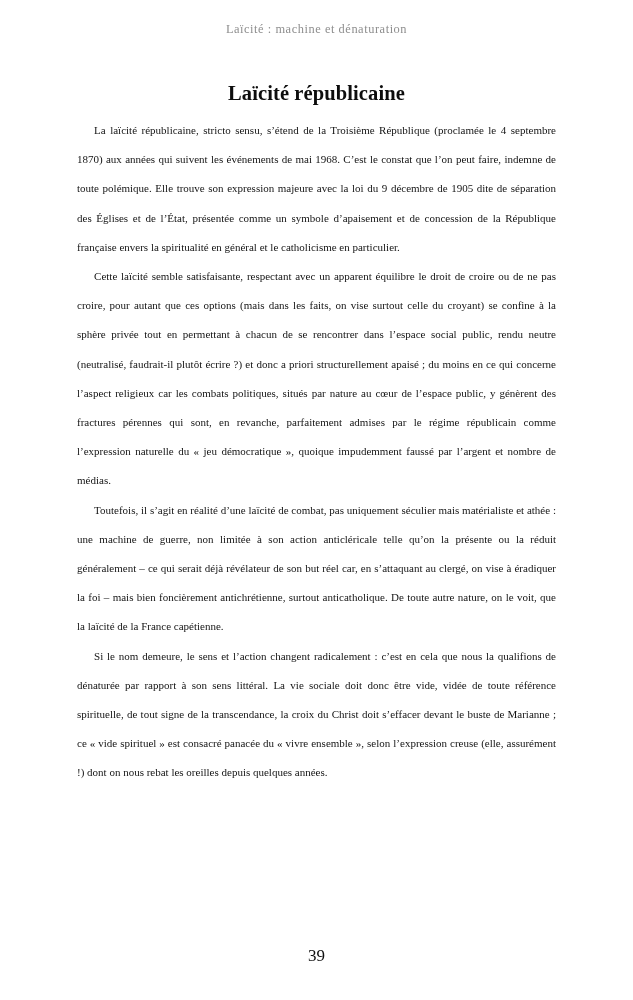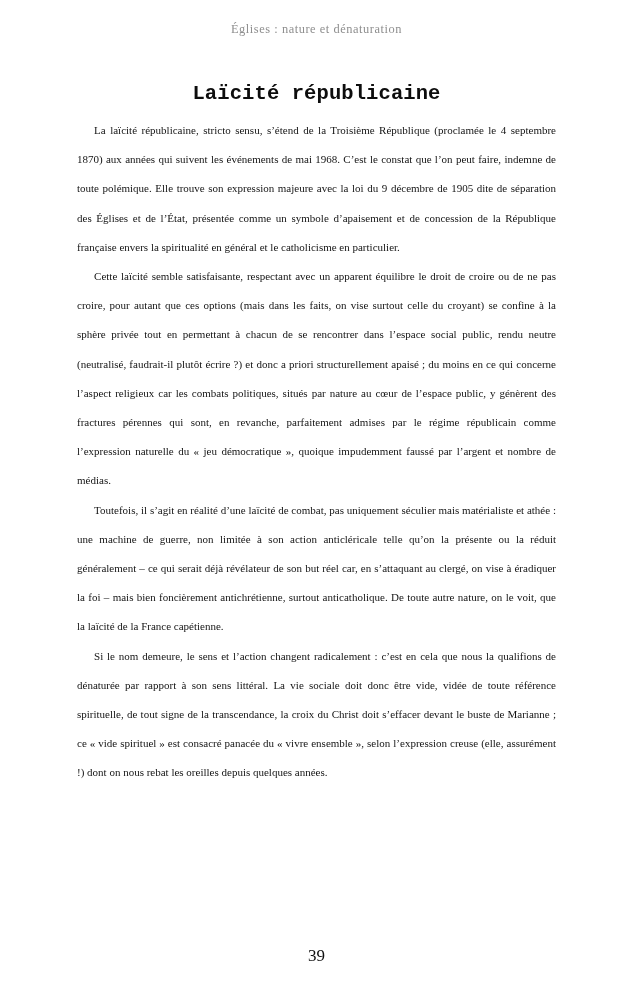--- a/index.html
+++ b/index.html
@@ -43,21 +43,20 @@
   .chapter-title {
     position: absolute;
     top: 68px;
     left: 0;
     width: 633px;
     text-align: center;
     font-size: 20.5px;
     font-weight: 700;
     letter-spacing: 0.1px;
     color: #0d0d0d;
-    font-family: Liberation Mono, monospace;
   }
 
   
   .textblock {
     position: absolute;
     top: 116px;
     left: 77px;
     width: 479px;
   }
 
@@ -81,21 +80,21 @@
     text-align: center;
     font-size: 17px;
     color: #111111;
   }
 </style>
 </head>
 <body>
 
 <div class="page">
 
-  <div class="running-head">Églises : nature et dénaturation</div>
+  <div class="running-head">Laïcité : machine et dénaturation</div>
 
   <h1 class="chapter-title">Laïcité républicaine</h1>
 
   <div class="textblock">
     <p class="para">La laïcité républicaine, stricto sensu, s’étend de la Troisième République (proclamée le 4 septembre 1870) aux années qui suivent les événements de mai 1968. C’est le constat que l’on peut faire, indemne de toute polémique. Elle trouve son expression majeure avec la loi du 9 décembre de 1905 dite de séparation des Églises et de l’État, présentée comme un symbole d’apaisement et de concession de la République française envers la spiritualité en général et le catholicisme en particulier.</p>
     <p class="para">Cette laïcité semble satisfaisante, respectant avec un apparent équilibre le droit de croire ou de ne pas croire, pour autant que ces options (mais dans les faits, on vise surtout celle du croyant) se confine à la sphère privée tout en permettant à chacun de se rencontrer dans l’espace social public, rendu neutre (neutralisé, faudrait-il plutôt écrire ?) et donc a priori structurellement apaisé ; du moins en ce qui concerne l’aspect religieux car les combats politiques, situés par nature au cœur de l’espace public, y génèrent des fractures pérennes qui sont, en revanche, parfaitement admises par le régime républicain comme l’expression naturelle du « jeu démocratique », quoique impudemment faussé par l’argent et nombre de médias.</p>
     <p class="para">Toutefois, il s’agit en réalité d’une laïcité de combat, pas uniquement séculier mais matérialiste et athée : une machine de guerre, non limitée à son action anticléricale telle qu’on la présente ou la réduit généralement – ce qui serait déjà révélateur de son but réel car, en s’attaquant au clergé, on vise à éradiquer la foi – mais bien foncièrement antichrétienne, surtout anticatholique. De toute autre nature, on le voit, que la laïcité de la France capétienne.</p>
     <p class="para">Si le nom demeure, le sens et l’action changent radicalement : c’est en cela que nous la qualifions de dénaturée par rapport à son sens littéral. La vie sociale doit donc être vide, vidée de toute référence spirituelle, de tout signe de la transcendance, la croix du Christ doit s’effacer devant le buste de Marianne ; ce « vide spirituel » est consacré panacée du « vivre ensemble », selon l’expression creuse (elle, assurément !) dont on nous rebat les oreilles depuis quelques années.</p>
   </div>
 

